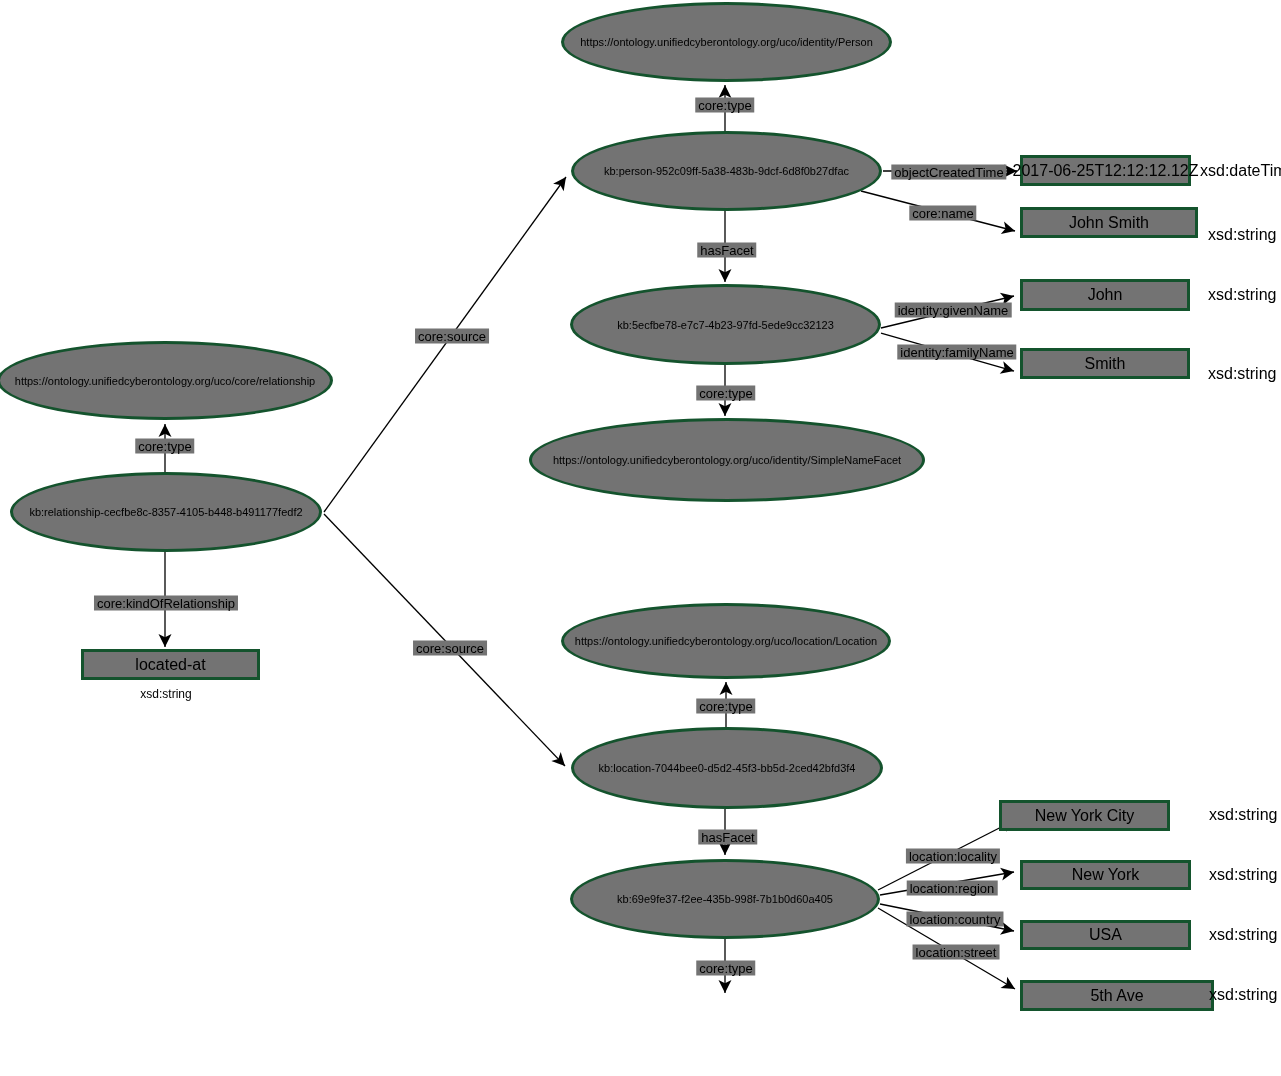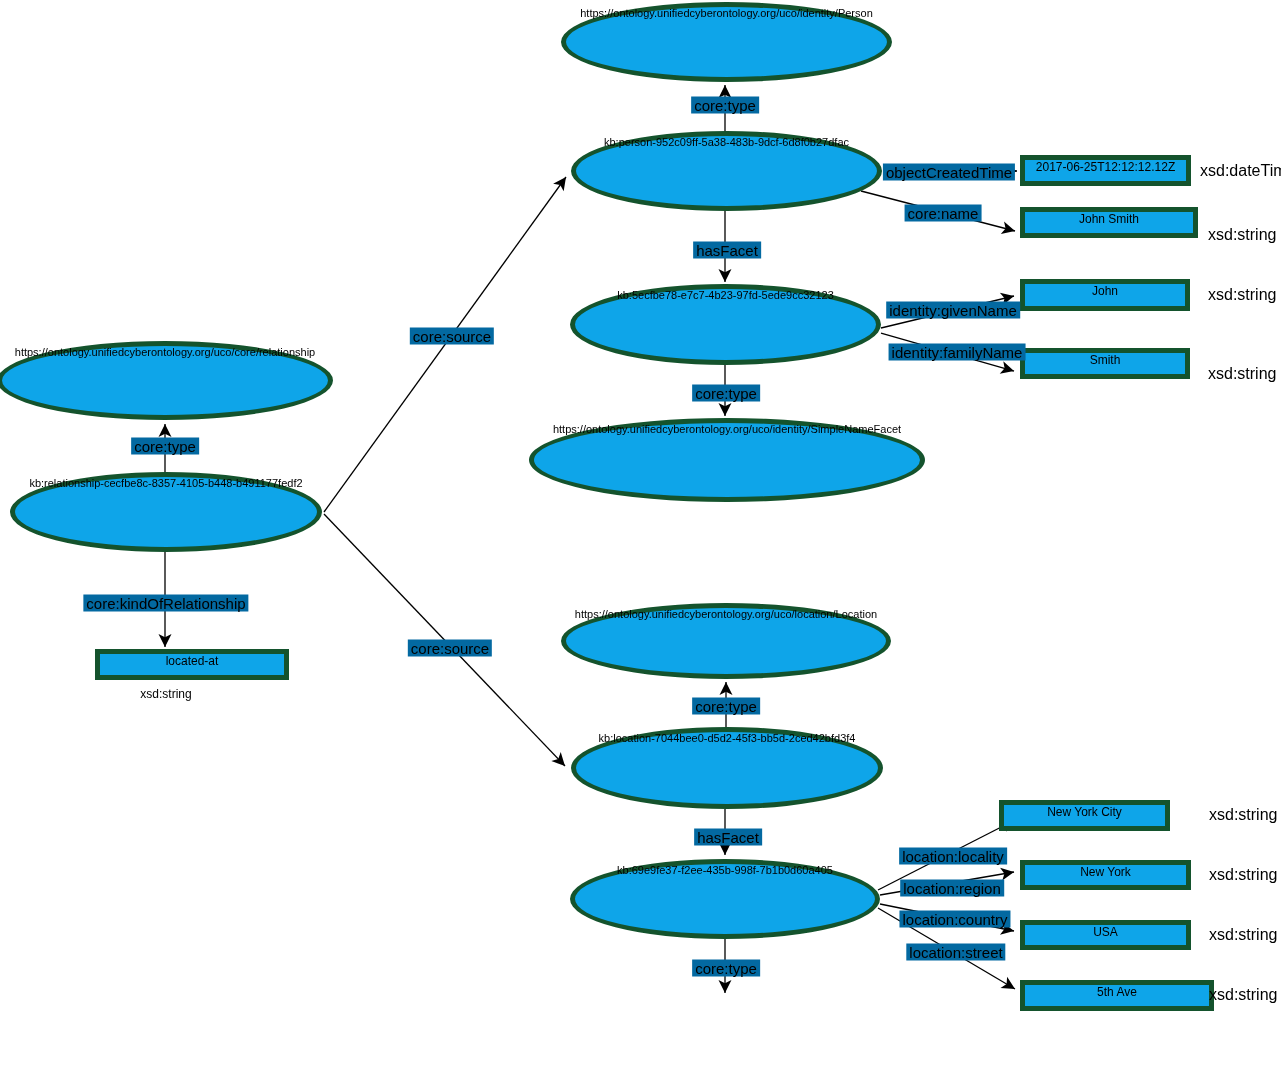--- a/index.html
+++ b/index.html
@@ -8,36 +8,36 @@
     width:1281px;height:1076px;
     background:#ffffff;
     font-family:"Liberation Sans", sans-serif;
     color:#000;
     overflow:hidden;
   }
   svg.edges{position:absolute;left:0;top:0;}
   .node{
     position:absolute;
     box-sizing:border-box;
-    border:5px solid #14532d;
-    background:#0ea5e9;
-    display:flex;align-items:flex-start;justify-content:center;
+    border:3px solid #14532d;
+    background:#737373;
+    display:flex;align-items:center;justify-content:center;
     text-align:center;
     font-size:11px;
     white-space:nowrap;
     z-index:2;
   }
   .ellipse{border-radius:50%;}
-  .rect{font-size:12px;}
+  .rect{font-size:16px;}
   .elabel{
     position:absolute;
     transform:translate(-50%,-50%);
-    background:#0369a1;
+    background:#737373;
     padding:0 3px;
-    font-size:15px;
+    font-size:13px;
     white-space:nowrap;
     z-index:3;
     text-align:right;
   }
   .dtype{
     position:absolute;
     transform:translate(0,-50%);
     font-size:16px;
     white-space:nowrap;
     z-index:3;
@@ -129,21 +129,21 @@
   </div>
 
   <div class="node rect" style="left:1020px;top:279px;width:170px;height:32px">
     <span>John</span>
   </div>
 
   <div class="node rect" style="left:1020px;top:348px;width:170px;height:31px">
     <span>Smith</span>
   </div>
 
-  <div class="node rect" style="left:95px;top:649px;width:194px;height:31px">
+  <div class="node rect" style="left:81px;top:649px;width:179px;height:31px">
     <span>located-at</span>
   </div>
 
   <div class="node rect" style="left:999px;top:800px;width:171px;height:31px">
     <span>New York City</span>
   </div>
 
   <div class="node rect" style="left:1020px;top:860px;width:171px;height:30px">
     <span>New York</span>
   </div>

